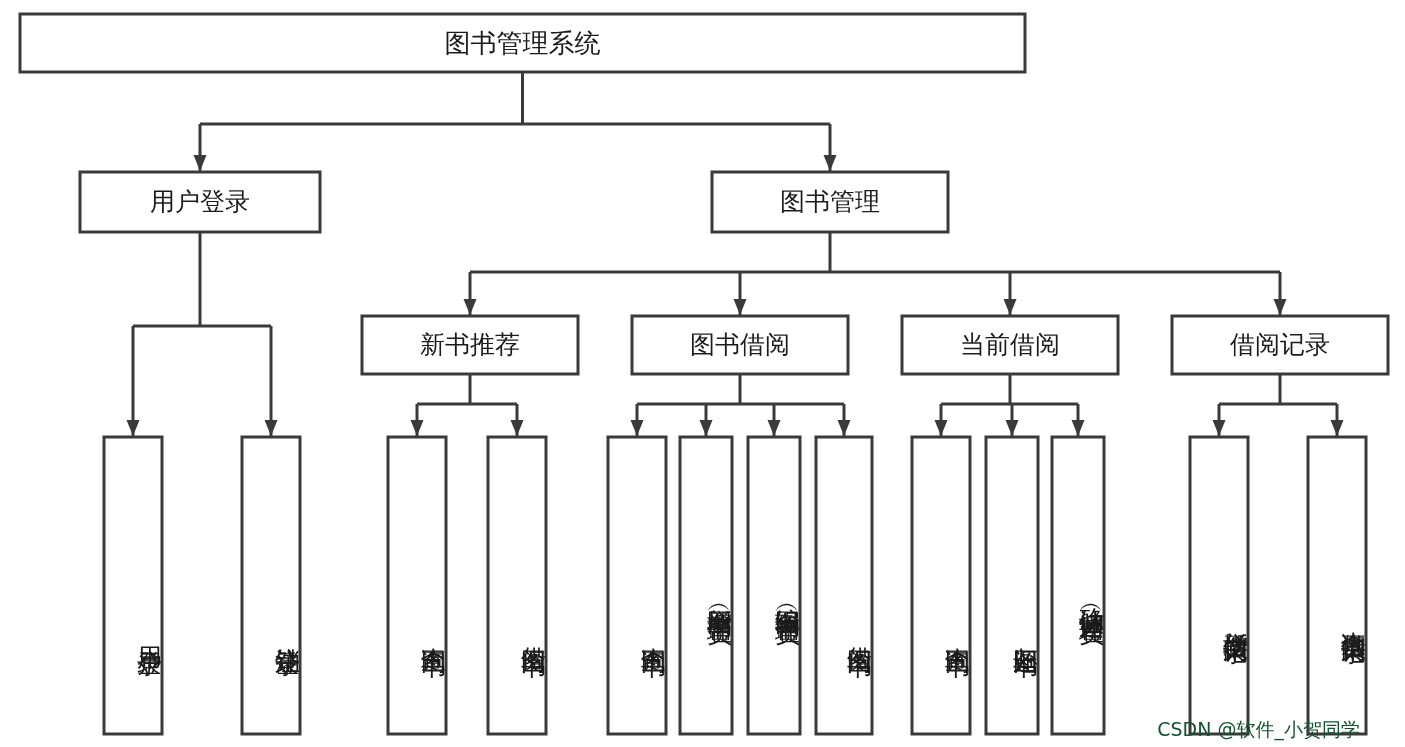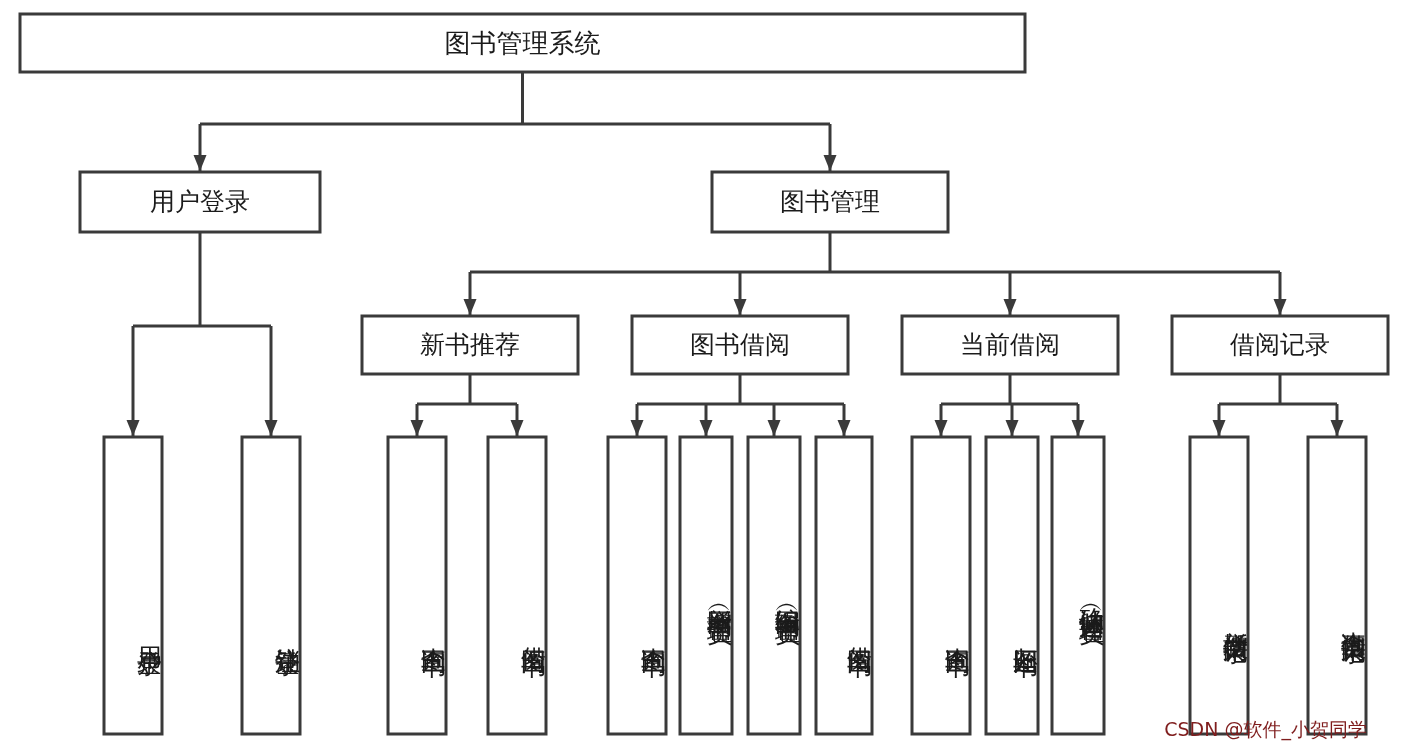--- a/index.html
+++ b/index.html
@@ -64,25 +64,25 @@
     color: #1b1b1b;
     letter-spacing: 2px;
     display: flex;
     align-items: flex-start;
     justify-content: center;
     white-space: nowrap;
     pointer-events: none;
   }
   .watermark {
     position: absolute;
-    right: 8px;
+    right: 15px;
     bottom: 4px;
     font-family: "DejaVu Sans", "Liberation Sans", sans-serif;
     font-size: 19px;
-    color: #7f1d1d;
+    color: #14532d;
     white-space: nowrap;
   }
 </style>
 </head>
 <body>
 
 <div id="diagram-root">
   <svg class="diagram" viewBox="0 0 1405 747">
     <g id="connectors-layer">
         <polyline points="522.5,72 522.5,124" class="connector"></polyline>

